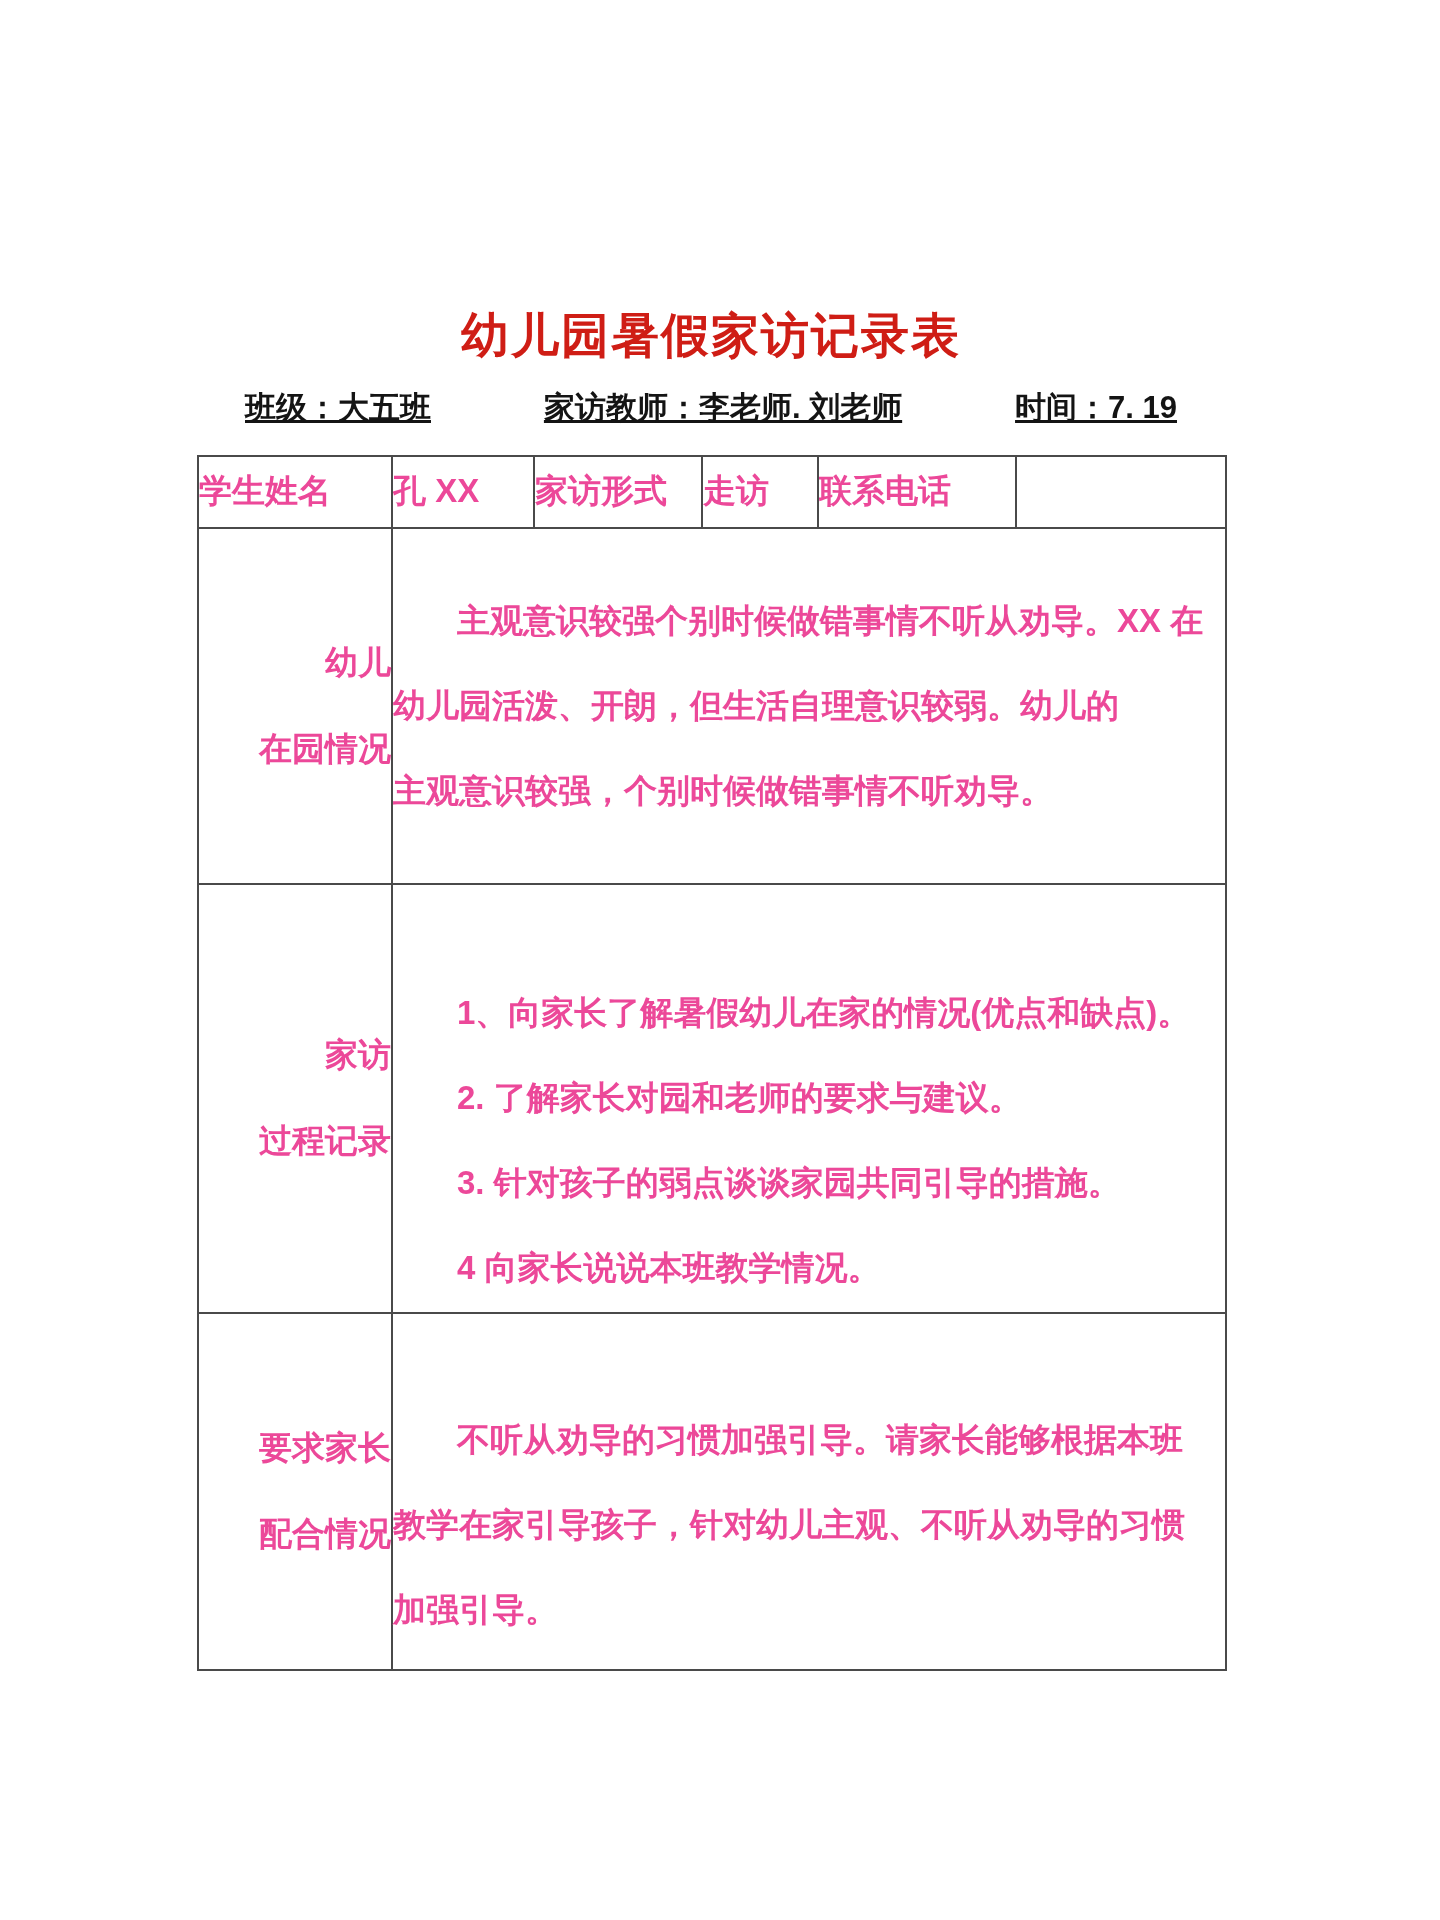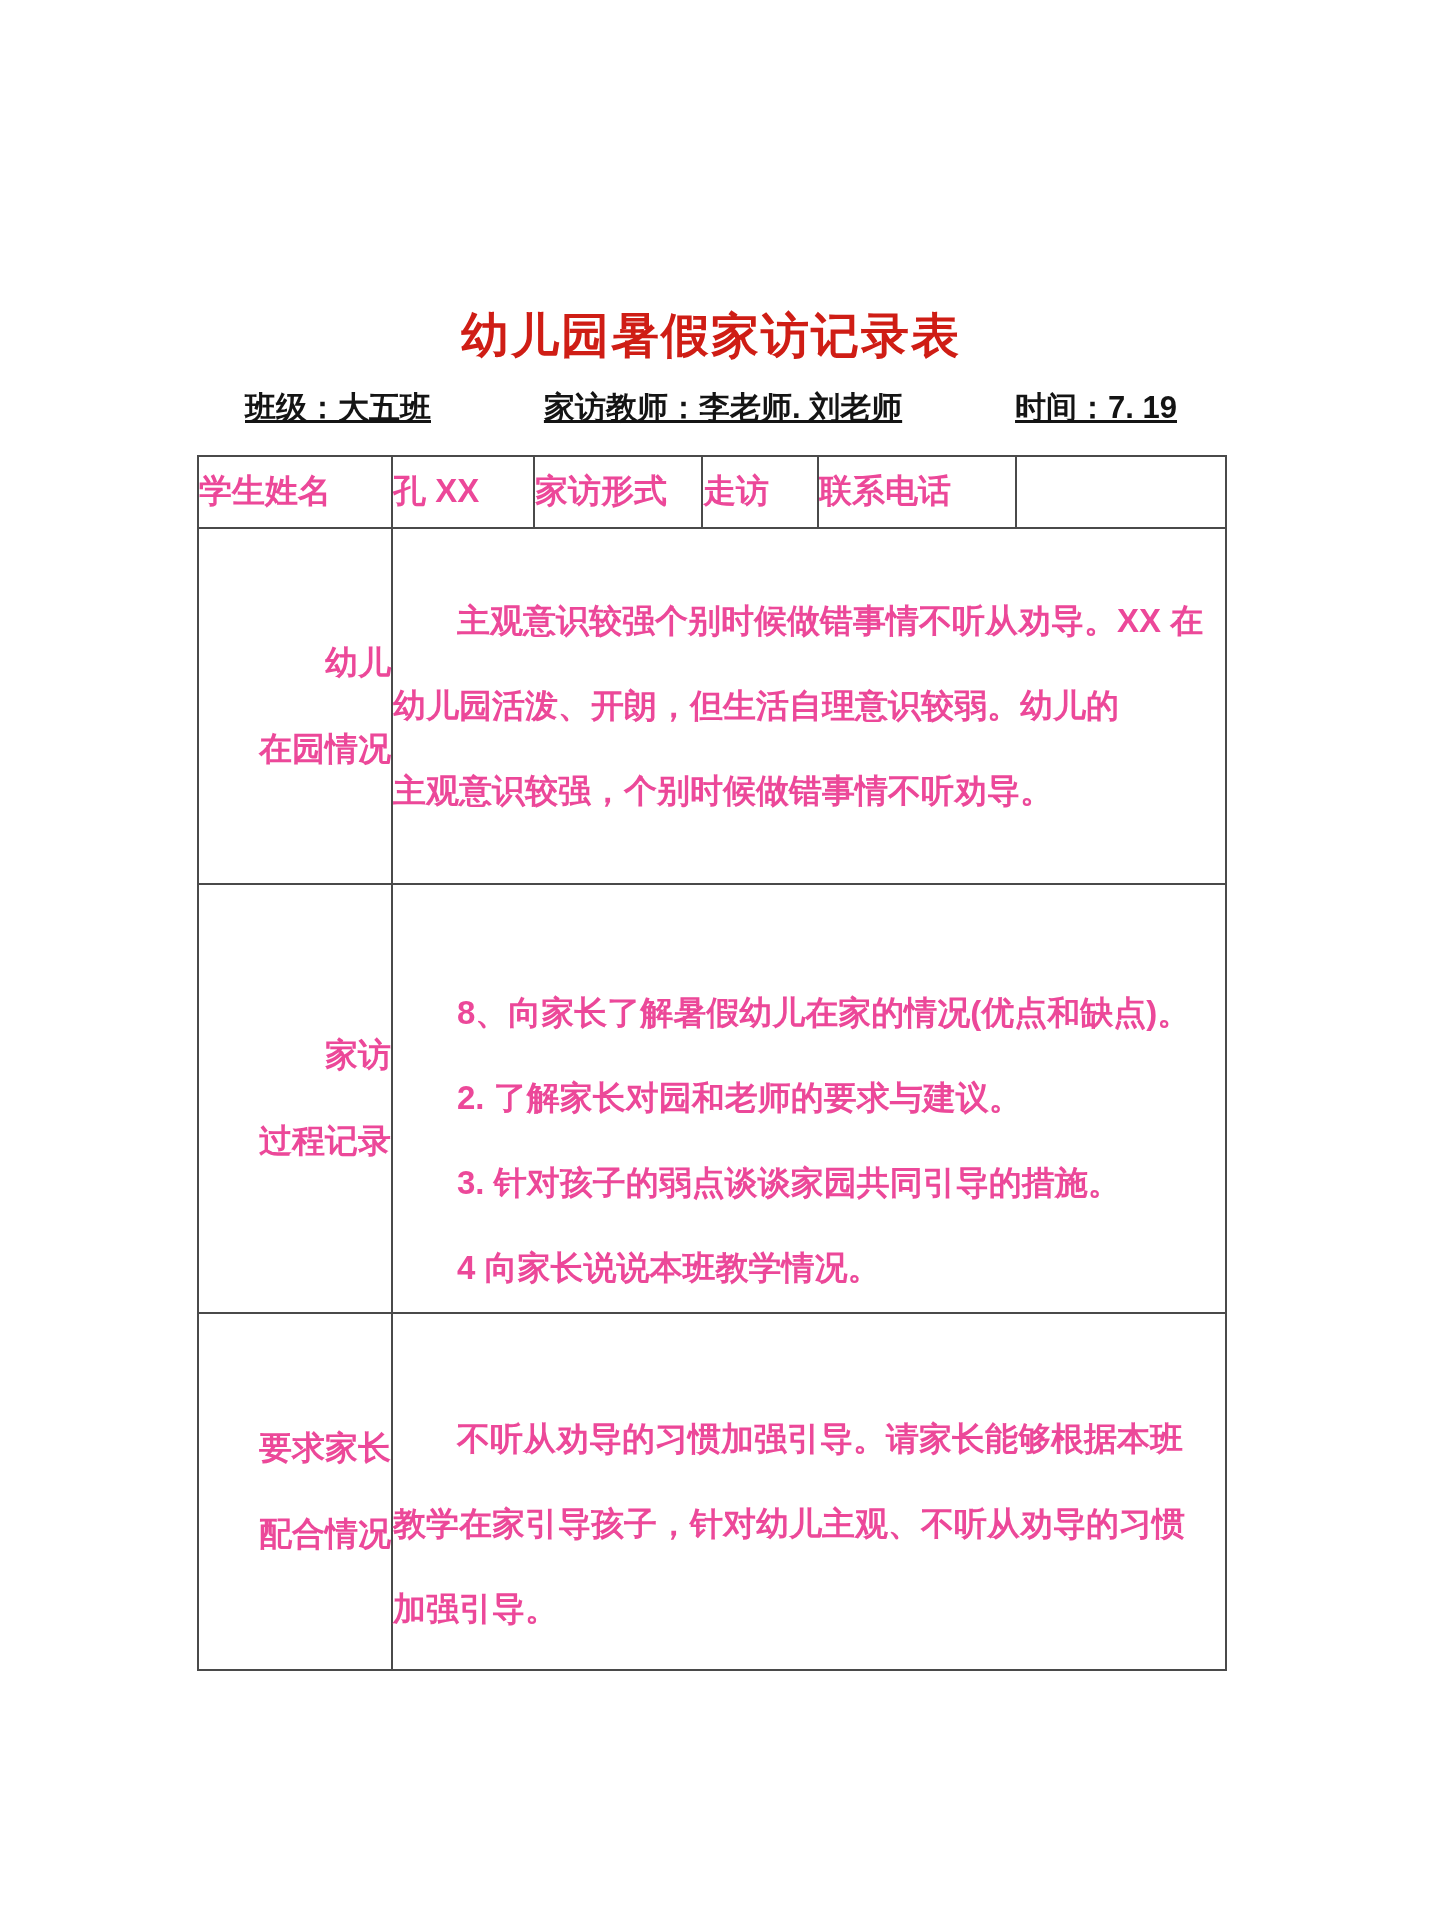--- a/index.html
+++ b/index.html
@@ -61,21 +61,21 @@
     padding-left: 15px;
     padding-right: 10px;
     margin-left: 27px;
   }
   .content-lines .line { line-height: 85px; white-space: nowrap; }
   .content-lines .indent { padding-left: 64px; }
   tr.row-status  td { height: 356px; }
   tr.row-process td { height: 429px; }
   tr.row-coop    td { height: 357px; }
   tr.row-process td.content-cell .content-lines { padding-top: 84px; }
-  tr.row-coop    td.content-cell .content-lines { padding-top: 66px; font-family: Liberation Serif, serif; }
+  tr.row-coop    td.content-cell .content-lines { padding-top: 66px; }
 </style>
 </head>
 <body>
 
 <div class="page">
   <div class="content">
 
     <h1 class="title">幼儿园暑假家访记录表</h1>
 
     <div class="info-row">
@@ -117,21 +117,21 @@
         </td>
       </tr>
 
       <tr class="row-process">
         <td class="label-cell">
           <div>家访</div>
           <div>过程记录</div>
         </td>
         <td class="content-cell" colspan="5">
           <div class="content-lines">
-            <div class="line indent">8、向家长了解暑假幼儿在家的情况(优点和缺点)。</div>
+            <div class="line indent">1、向家长了解暑假幼儿在家的情况(优点和缺点)。</div>
             <div class="line indent">2. 了解家长对园和老师的要求与建议。</div>
             <div class="line indent">3. 针对孩子的弱点谈谈家园共同引导的措施。</div>
             <div class="line indent">4  向家长说说本班教学情况。</div>
           </div>
         </td>
       </tr>
 
       <tr class="row-coop">
         <td class="label-cell">
           <div>要求家长</div>

